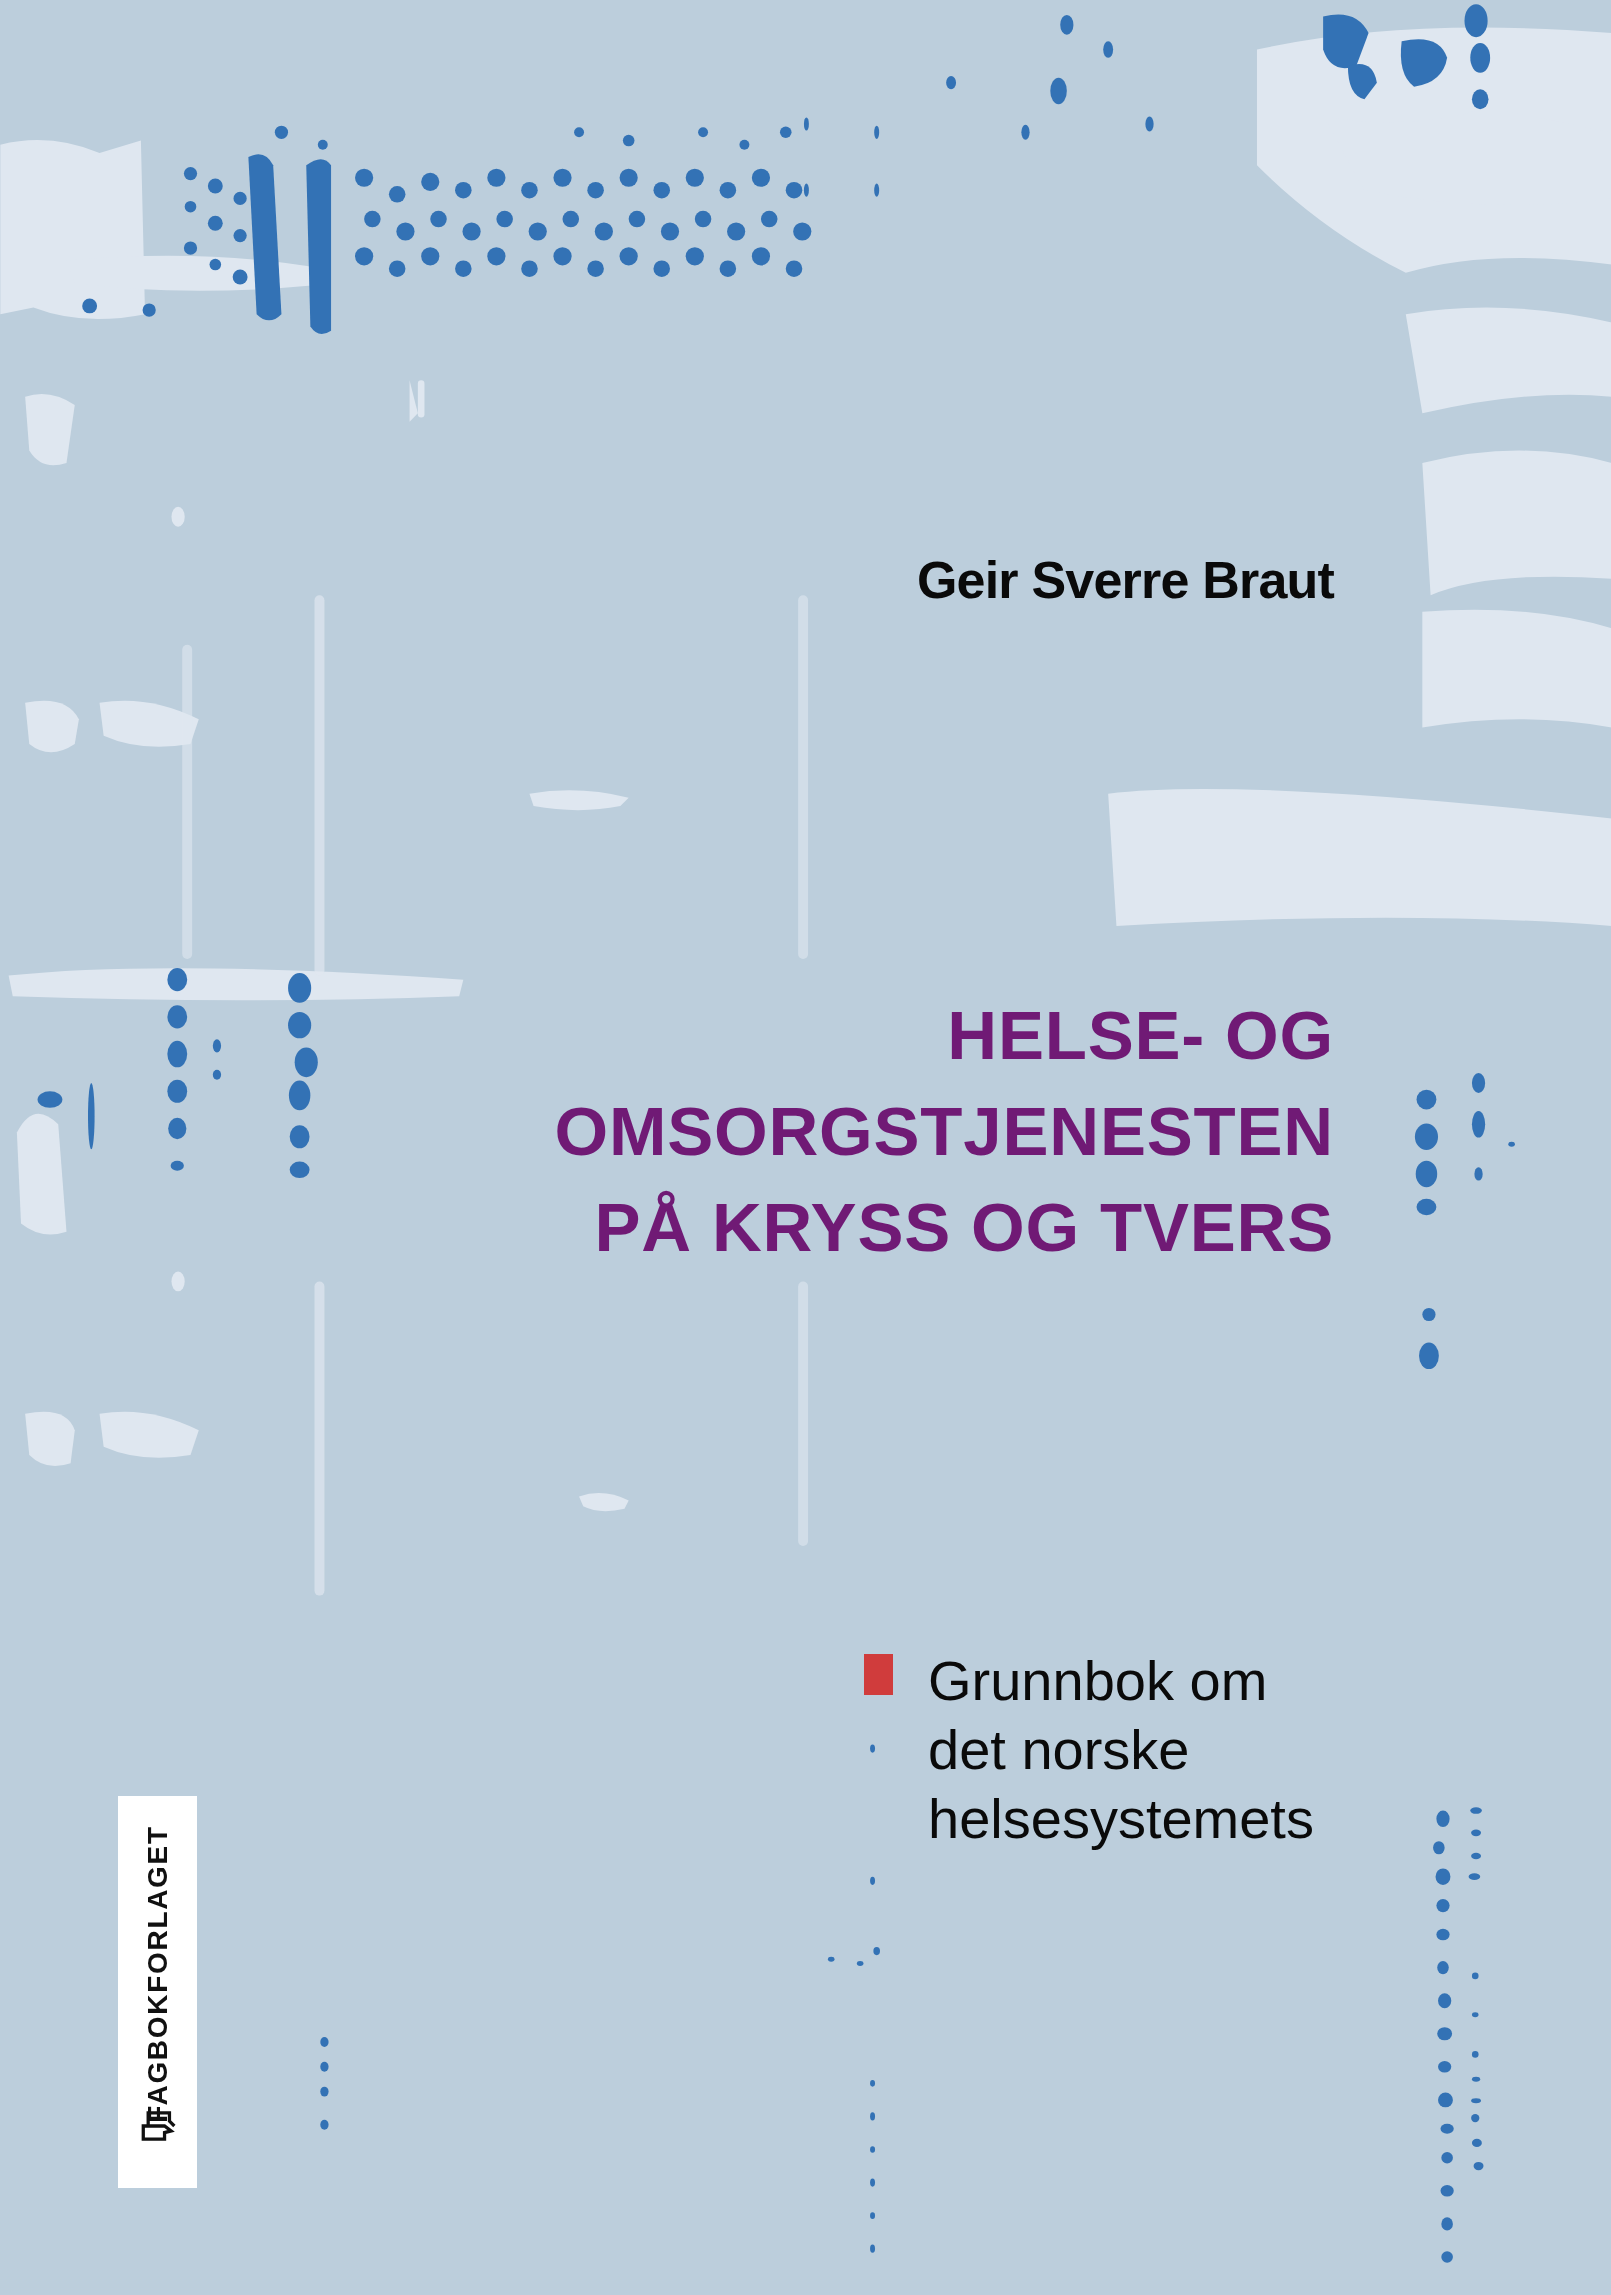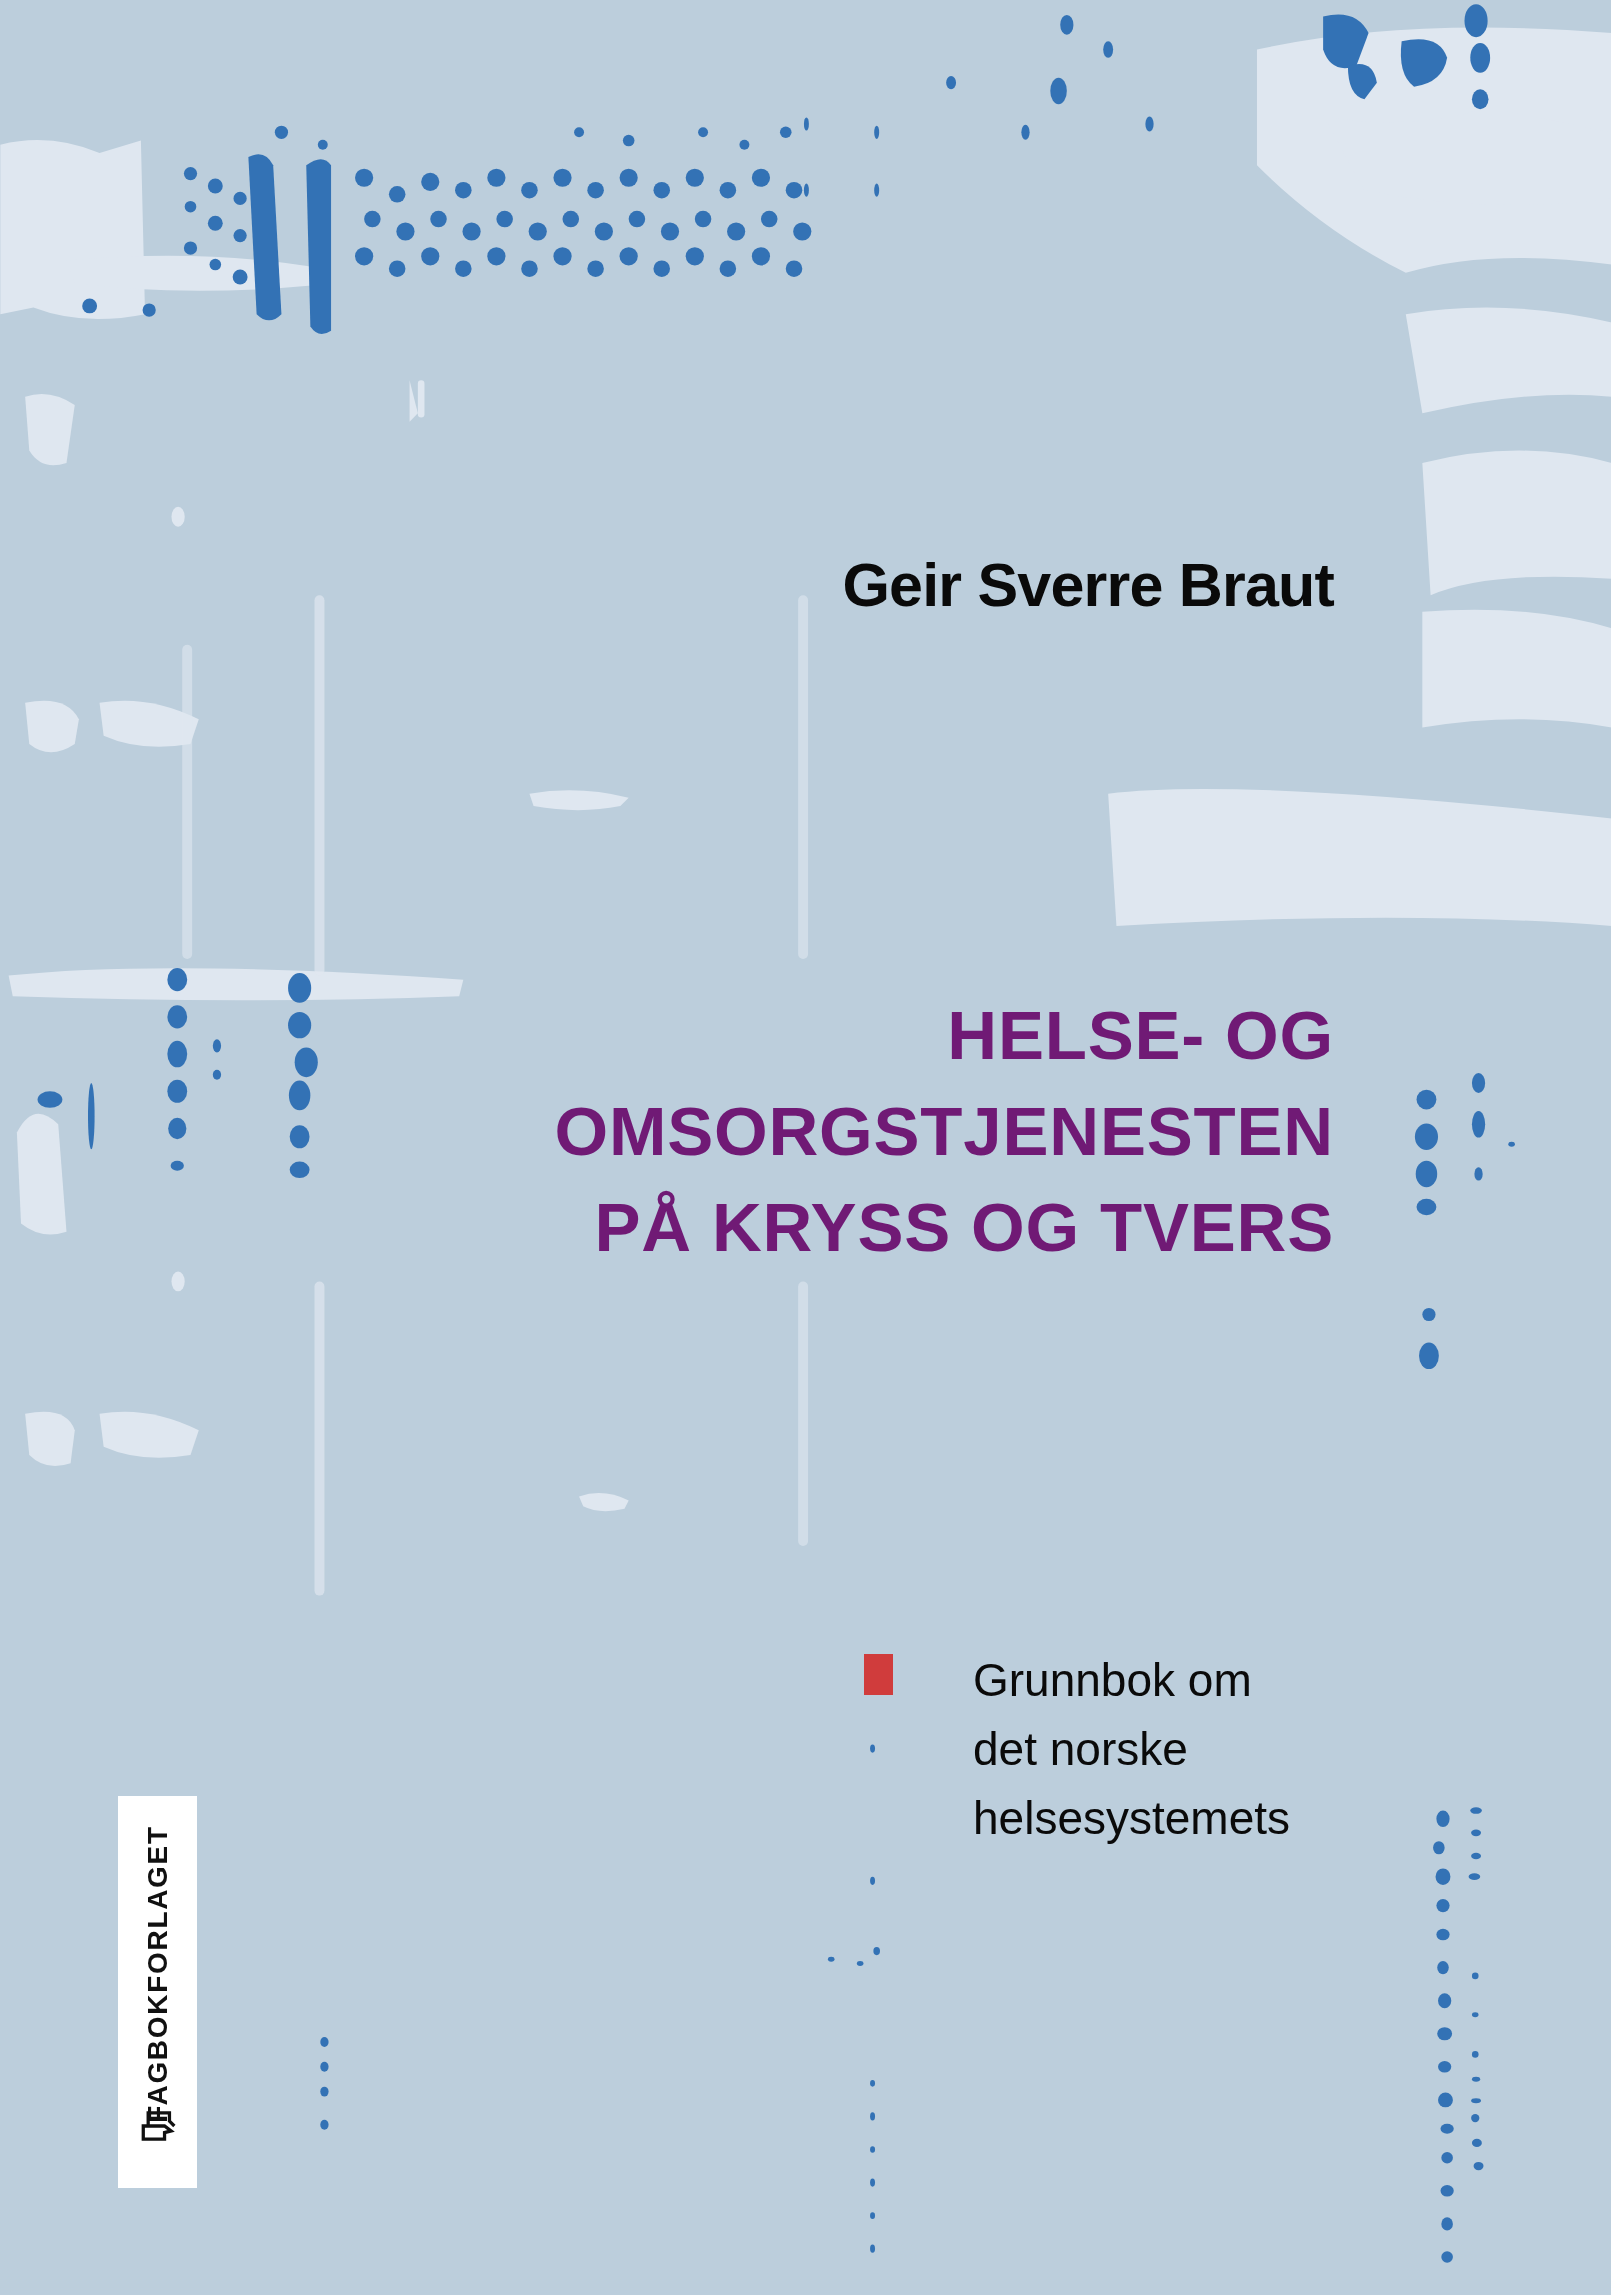--- a/index.html
+++ b/index.html
@@ -1,27 +1,27 @@
 <!DOCTYPE html>
 <html style="font-size:13.2px"><head>
 <meta charset="utf-8">
 <style>
   html, body { margin:0; padding:0; }
   body { width:1612px; height:2295px; background:#bccedc; position:relative; overflow:hidden;
          font-family:"Liberation Sans", sans-serif; }
   .cover { position:absolute; inset:0; }
   .deco { position:absolute; inset:0; pointer-events:none; }
-  .author { position:absolute; right:278px; top:550px; font-size:61px; font-weight:bold; color:#0a0a0a;
+  .author { position:absolute; right:278px; top:550px; font-size:52px; font-weight:bold; color:#0a0a0a;
             letter-spacing:-0.8px; white-space:nowrap; }
   .title { position:absolute; right:278px; top:988px; text-align:right; font-weight:bold; color:#701a75;
            font-size:69px; line-height:96px; letter-spacing:0.8px; }
   .title span { display:block; white-space:nowrap; }
   .subtitle { position:absolute; left:864px; top:1646px; }
   .bullet { position:absolute; left:0; top:8.3px; width:29px; height:41px; background:#d03c3c; }
-  .sub-lines { position:absolute; left:64px; top:0; font-size:46px; line-height:69px; color:#0a0a0a; white-space:nowrap;margin-left:45px; }
+  .sub-lines { position:absolute; left:64px; top:0; font-size:56px; line-height:69px; color:#0a0a0a; white-space:nowrap; }
   .sub-lines span { display:block; }
   .publisher { position:absolute; left:118px; top:1796px; width:79px; height:392px; background:#ffffff; }
   .pub-text { position:absolute; left:50%; top:178px; transform:translate(-50%,-50%) rotate(-90deg);
               font-size:28px; font-weight:bold; letter-spacing:1.7px; color:#111; white-space:nowrap; transform-origin:center; }
   .pub-icon { position:absolute; left:21.5px; top:312px; width:36px; height:36px; }
 </style>
 </head>
 <body>
 
 <div class="cover">

